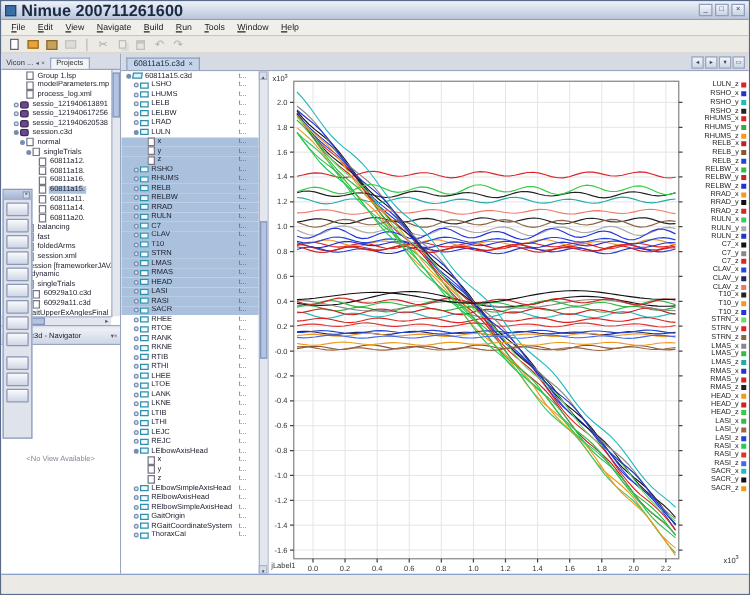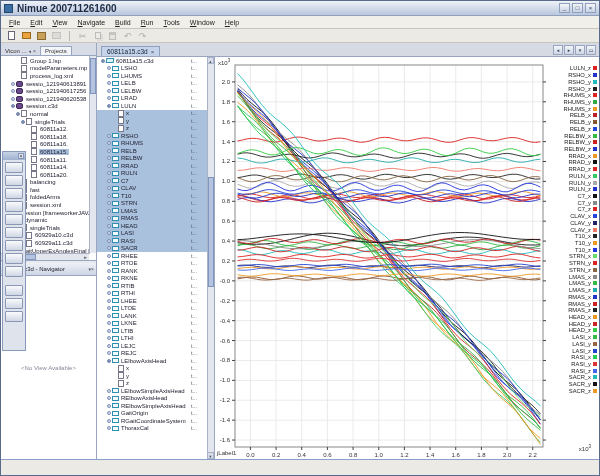--- a/index.html
+++ b/index.html
@@ -4,21 +4,21 @@
 <style>
   html,body{margin:0;padding:0;background:#9aa4b5;}
   *{box-sizing:border-box;}
   .window{position:relative;width:600px;height:476px;background:#eceae4;
     font-family:"Liberation Sans","DejaVu Sans",sans-serif;font-size:7px;color:#222;
     border:1px solid #5a6a8a;overflow:hidden;}
   
   .titlebar{height:15px;background:linear-gradient(#eef2f8,#b9c6dd);display:flex;align-items:center;
     padding:0 3px;border-bottom:1px solid #8fa0bd;}
   .appicon{width:9px;height:9px;background:#3b6ea5;border:1px solid #24476e;margin-right:4px;}
-  .title-text{font-weight:bold;font-size:10px;color:#1b2a44;flex:1;white-space:nowrap;}
+  .title-text{font-weight:bold;font-size:13px;color:#1b2a44;flex:1;white-space:nowrap;}
   .winbtn{width:11px;height:10px;margin-left:2px;background:linear-gradient(#f4f6fa,#c9d3e4);
     border:1px solid #8fa0bd;font-size:6px;line-height:8px;text-align:center;color:#33415e;}
   
   .menubar{height:13px;background:#f1efe9;border-bottom:1px solid #c9c6bc;display:flex;align-items:center;padding-left:3px;}
   .menu-item{padding:1px 5px;font-size:7px;color:#222;}
   .menu-item u{text-decoration:underline;}
   
   .toolbar{height:14px;background:#eceae4;border-bottom:1px solid #c9c6bc;display:flex;align-items:center;padding-left:4px;gap:2px;}
   .tbtn{width:13px;height:12px;display:flex;align-items:center;justify-content:center;position:relative;}
   .tsep{width:1px;height:10px;background:#bdbab0;margin:0 4px;}

